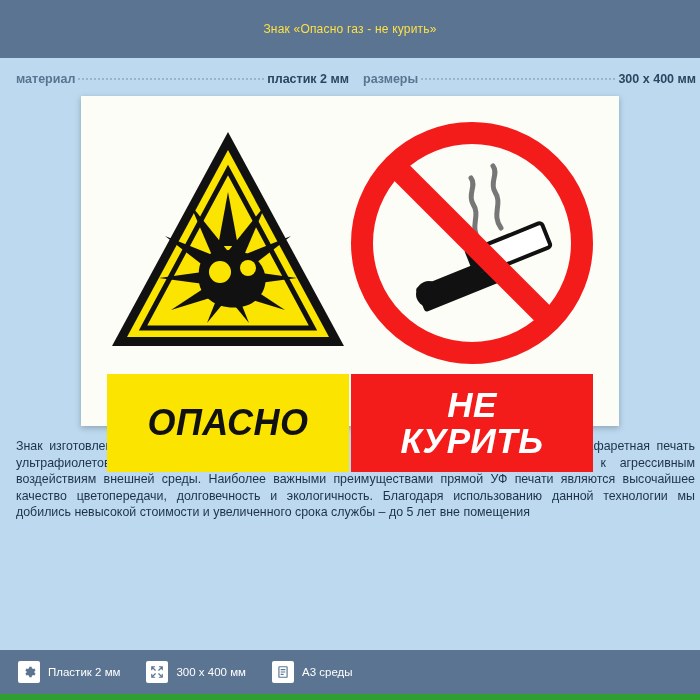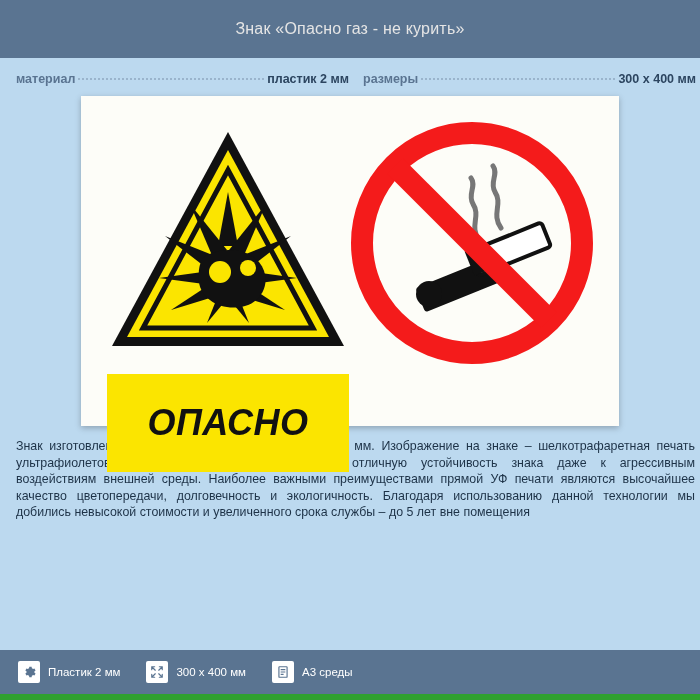--- a/index.html
+++ b/index.html
@@ -20,22 +20,22 @@
   
   .header {
     height: 58px;
     background: #5a7491;
     display: flex;
     align-items: center;
     justify-content: center;
     flex: 0 0 auto;
   }
   .header-title {
-    color: #e5e5e5;
-    font-size: 16px;
+    color: #fde047;
+    font-size: 12px;
     letter-spacing: 0.2px;
   }
 
   
   .spec-row {
     display: flex;
     align-items: baseline;
     padding: 14px 4px 10px 16px;
     gap: 14px;
     flex: 0 0 auto;
@@ -226,20 +226,24 @@
             </g>
             <line x1="44" y1="48" x2="198" y2="202" stroke="#f41b1b" stroke-width="22" stroke-linecap="butt"></line>
           </svg>
         </div>
       </div>
 
       <div class="labels">
         <div class="label-plate label-yellow">
           <span class="l1">ОПАСНО</span>
         </div>
+        <div class="label-plate label-red">
+          <span class="l1">НЕ</span>
+          <span class="l2">КУРИТЬ</span>
+        </div>
       </div>
 
     </div>
   </div>
 
   <div class="desc">Знак изготовлен на основе ПВХ-пластика, толщиной 2 мм. Изображение на знаке – шелкотрафаретная печать ультрафиолетовыми чернилами, обеспечивающими отличную устойчивость знака даже к агрессивным воздействиям внешней среды. Наиболее важными преимуществами прямой УФ печати являются высочайшее качество цветопередачи, долговечность и экологичность. Благодаря использованию данной технологии мы добились невысокой стоимости и увеличенного срока службы – до 5 лет вне помещения</div>
 
   <div class="footer">
     <div class="footer-item">
       <span class="fi-icon">

